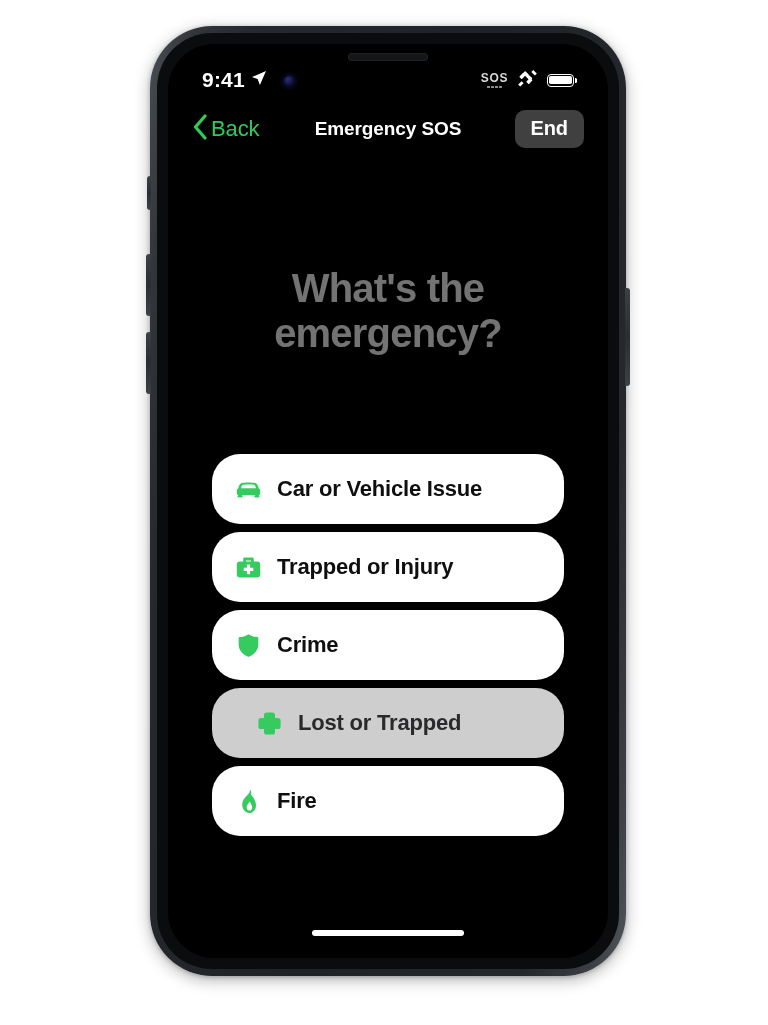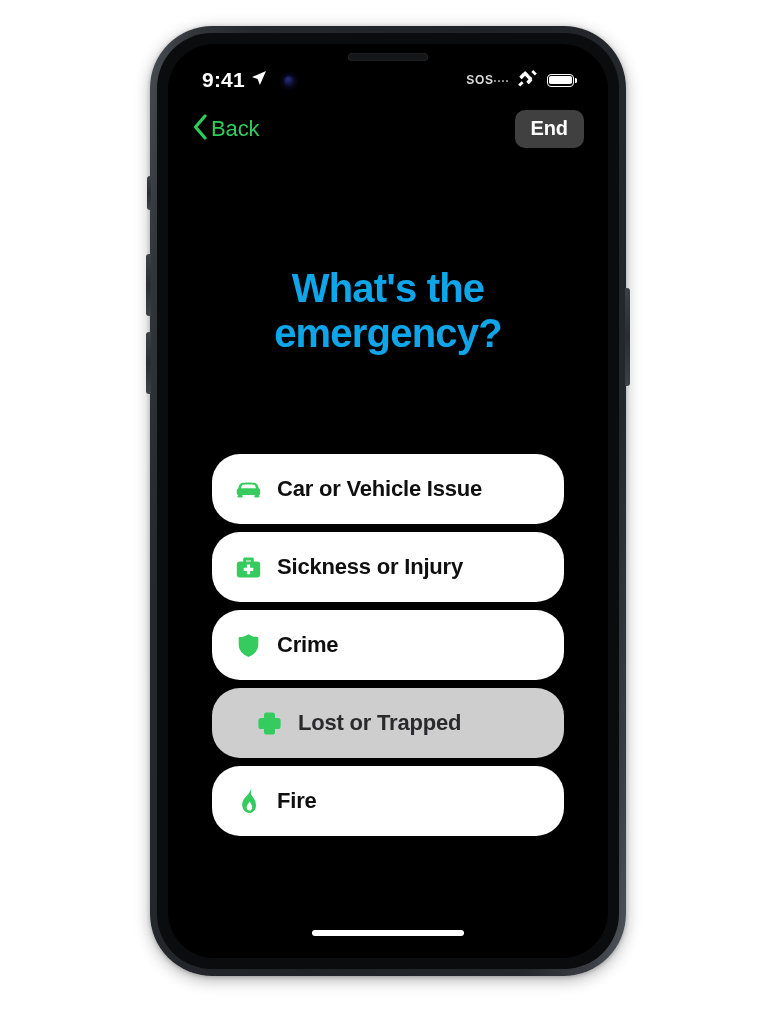--- a/index.html
+++ b/index.html
@@ -135,20 +135,21 @@
     font-weight: bold;
     letter-spacing: 0.2px;
   }
   #status-right {
     display: flex;
     align-items: center;
     gap: 9px;
   }
   #sos-indicator {
     display: flex;
+    flex-direction: column;
     align-items: center;
     line-height: 1;
   }
   #sos-text {
     color: #d8d8d8;
     font-size: 12px;
     font-weight: bold;
     letter-spacing: 0.6px;
   }
   #sos-dots {
@@ -237,21 +238,21 @@
     font-family: inherit;
     letter-spacing: -0.1px;
   }
 
   
   #headline {
     position: absolute;
     left: 0; right: 0;
     top: 222px;
     text-align: center;
-    color: #0ea5e9;
+    color: #737373;
     font-size: 40px;
     font-weight: bold;
     line-height: 1.12;
     letter-spacing: -0.8px;
     padding: 0 44px;
     box-sizing: border-box;
   }
 
   
   #options-list {
@@ -368,20 +369,21 @@
 
         <div id="nav-bar">
           <div id="back-button">
             <span>
               <svg width="16" height="26" viewBox="0 0 16 26">
                 <path d="M13 2 L3.5 13 L13 24" fill="none" stroke="#2ECC5A" stroke-width="3.2" stroke-linecap="round" stroke-linejoin="round"></path>
               </svg>
             </span>
             <span id="back-label">Back</span>
           </div>
+          <div id="nav-title">Emergency SOS</div>
           <button id="end-button">End</button>
         </div>
 
         <div id="headline">What's the emergency?</div>
 
         <div id="options-list">
 
           <div class="option-row">
             <span class="option-icon">
               <svg width="29" height="29" viewBox="0 0 29 29">
@@ -399,21 +401,21 @@
           <div class="option-row">
             <span class="option-icon">
               <svg width="29" height="29" viewBox="0 0 29 29">
                 <g fill="#35CB5F">
                   <path d="M10.8 4.6 L18.2 4.6 C19.1 4.6 19.8 5.3 19.8 6.2 L19.8 9.0 L17.0 9.0 L17.0 7.4 L12.0 7.4 L12.0 9.0 L9.2 9.0 L9.2 6.2 C9.2 5.3 9.9 4.6 10.8 4.6 Z"></path>
                   <rect x="2.8" y="8.6" width="23.4" height="15.8" rx="3.0"></rect>
                   <path d="M12.9 11.6 L16.1 11.6 L16.1 14.8 L19.3 14.8 L19.3 18.0 L16.1 18.0 L16.1 21.2 L12.9 21.2 L12.9 18.0 L9.7 18.0 L9.7 14.8 L12.9 14.8 Z" fill="#ffffff"></path>
                 </g>
               </svg>
             </span>
-            <span class="option-label">Sickness or Injury</span>
+            <span class="option-label">Trapped or Injury</span>
           </div>
 
           <div class="option-row">
             <span class="option-icon">
               <svg width="29" height="29" viewBox="0 0 29 29">
                 <path d="M14.5 3.2 C17.6 5.2 20.6 6.0 23.4 6.0 C23.9 6.0 24.3 6.4 24.3 6.9 L24.3 13.6 C24.3 19.2 20.5 23.6 14.9 25.8 C14.6 25.9 14.4 25.9 14.1 25.8 C8.5 23.6 4.7 19.2 4.7 13.6 L4.7 6.9 C4.7 6.4 5.1 6.0 5.6 6.0 C8.4 6.0 11.4 5.2 14.5 3.2 Z" fill="#35CB5F"></path>
               </svg>
             </span>
             <span class="option-label">Crime</span>
           </div>

